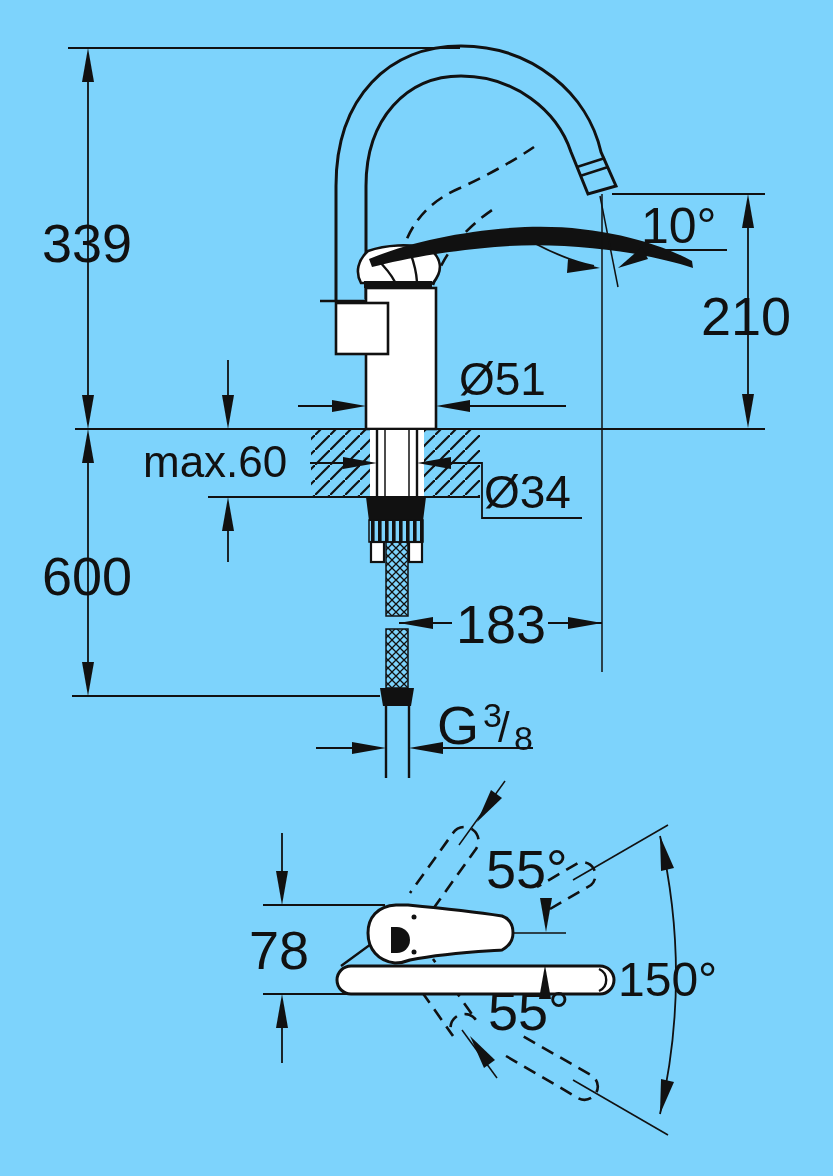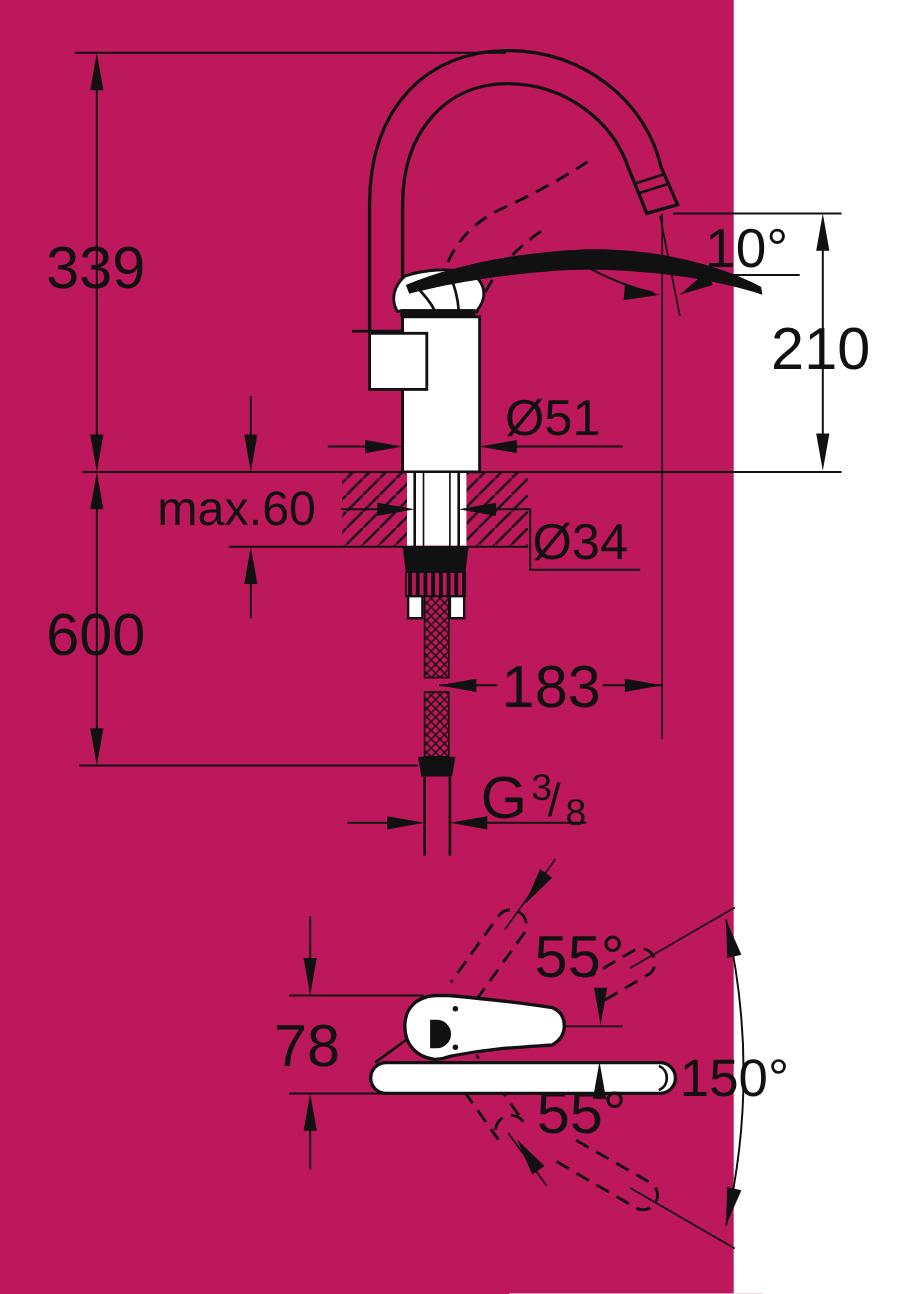--- a/index.html
+++ b/index.html
@@ -1,16 +1,16 @@
 <!DOCTYPE html>
 <html><head>
 <meta charset="utf-8">
 <style>
   html,body{margin:0;padding:0;background:#ffffff;}
-  .stage{position:relative;width:667px;height:1176px;background:#be185d;
+  .stage{position:relative;width:833px;height:1176px;background:#7dd3fc;
          font-family:"Liberation Sans", sans-serif;}
   svg{display:block}
   text{fill:#111111;font-family:"Liberation Sans","DejaVu Sans",sans-serif;}
   .ol{stroke:#111111;stroke-width:3;fill:none;}
   .ol2{stroke:#111111;stroke-width:2.4;fill:none;}
   .dim{stroke:#111111;stroke-width:1.8;fill:none;}
   .thin{stroke:#111111;stroke-width:1.5;fill:none;}
   .dash{stroke:#111111;stroke-width:2.6;fill:none;stroke-dasharray:13 8;}
   .arr{fill:#111111;stroke:none;}
   .blk{fill:#111111;stroke:none;}

